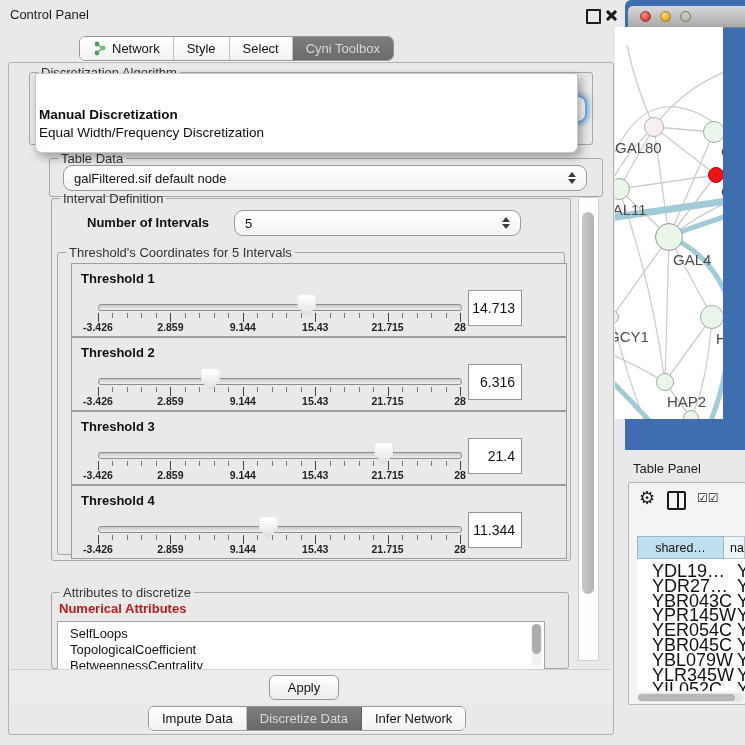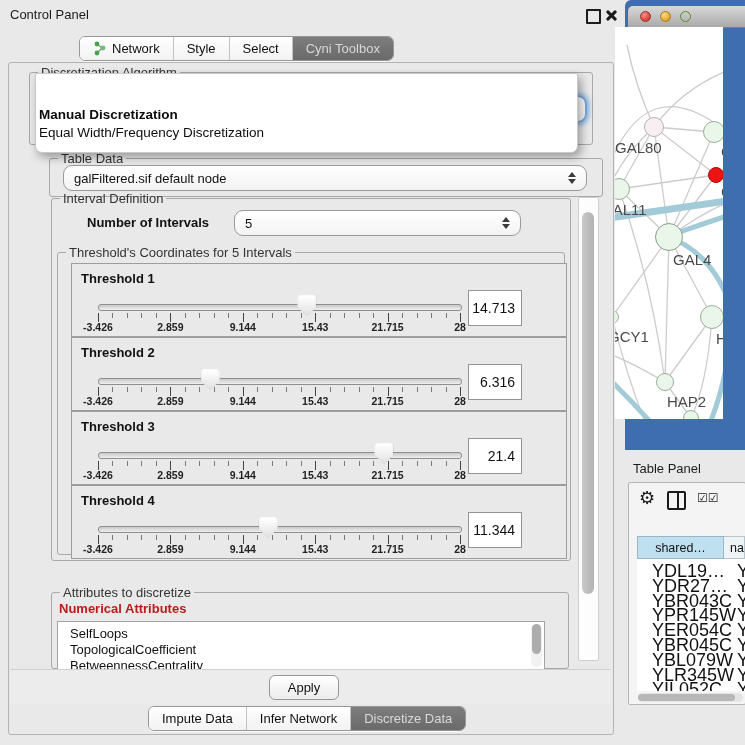--- a/index.html
+++ b/index.html
@@ -383,25 +383,25 @@
 
 <div class="abs popup">
   <div class="item bold" style="top:33px;">Manual Discretization</div>
   <div class="item" style="top:51px;">Equal Width/Frequency Discretization</div>
 </div>
 
 <div class="abs tabbar" style="left:148px;top:706px;">
   <div class="tab">
       <span>Impute Data</span>
     </div>
+  <div class="tab selected">
+      <span>Discretize Data</span>
+    </div>
   <div class="tab">
       <span>Infer Network</span>
-    </div>
-  <div class="tab selected">
-      <span>Discretize Data</span>
     </div>
 </div>
 
 <div class="abs net-frame"></div>
 <div class="abs net-titlebar">
   <div class="light" style="left:12px;background:radial-gradient(circle at 35% 30%,#f4938c,#dd4a42 60%,#a83028);border:1px solid #9b3028;box-sizing:border-box;"></div>
   <div class="light" style="left:32px;background:radial-gradient(circle at 35% 30%,#f8d98a,#e9ae35 60%,#b07f1c);border:1px solid #a87e20;box-sizing:border-box;"></div>
   <div class="light" style="left:52px;background:radial-gradient(circle at 35% 30%,#c0eb96,#7dc043 60%,#4f8c24;);border:1px solid #558c2a;box-sizing:border-box;"></div>
 </div>
 <div class="abs net-canvas" id="net-canvas">

